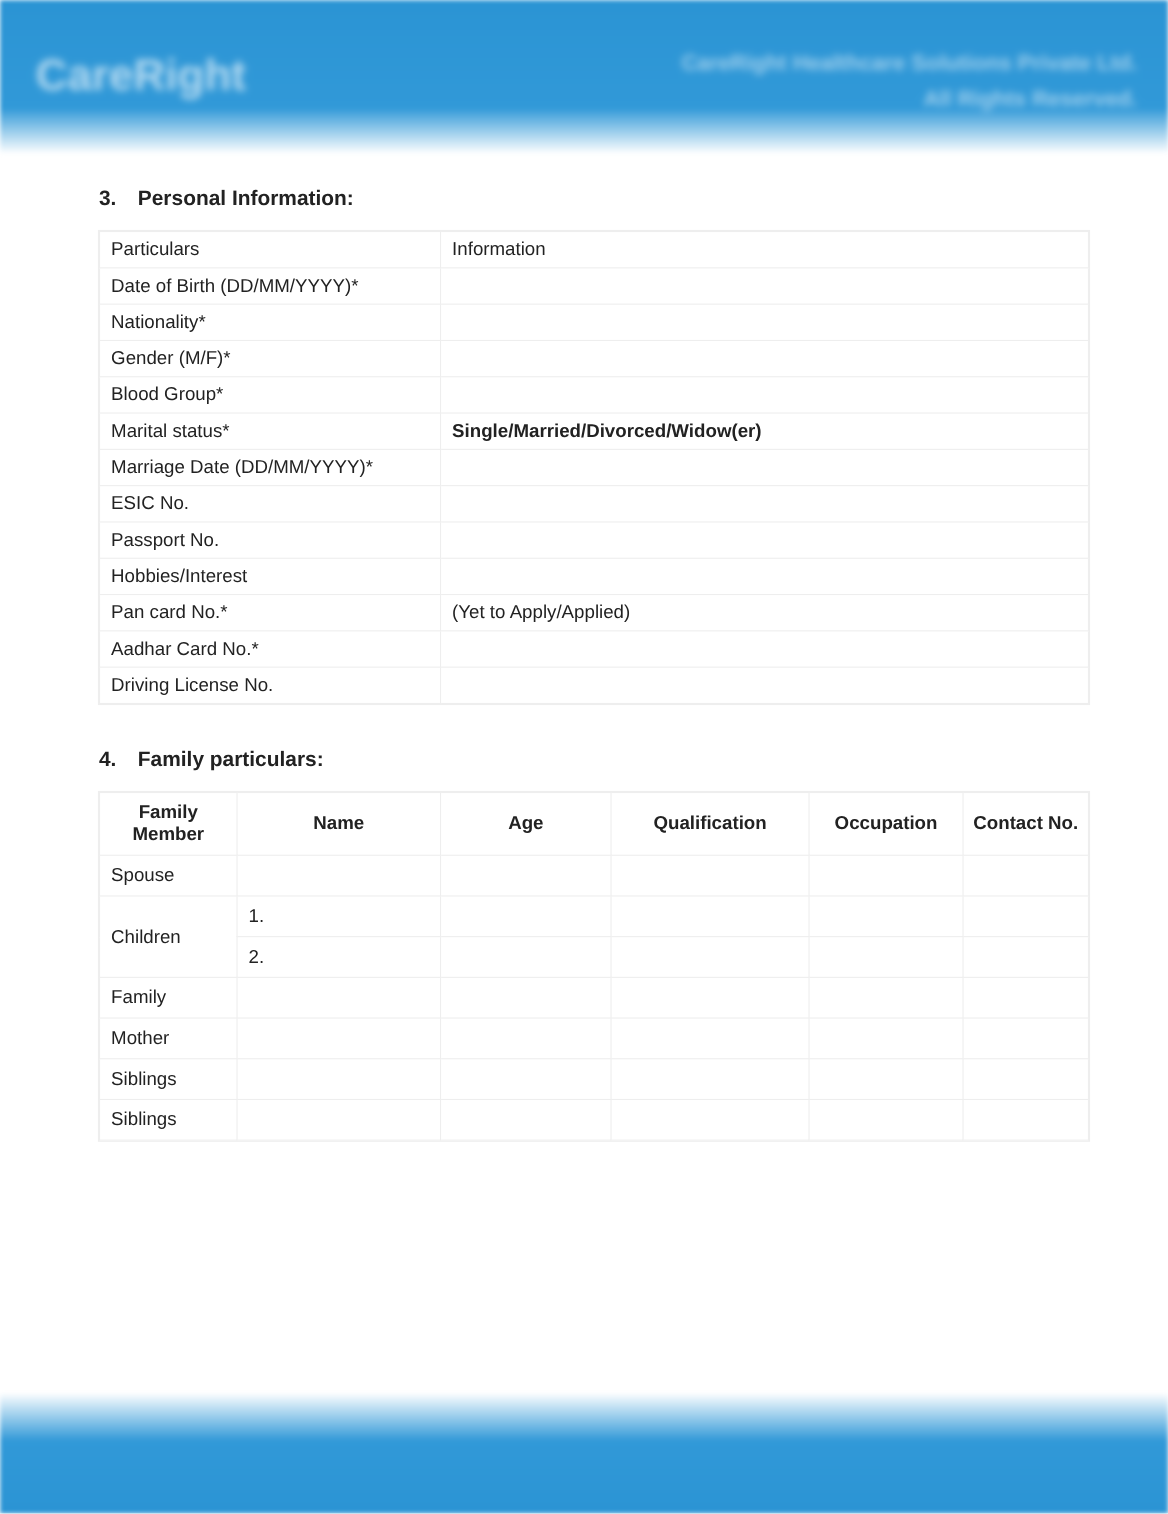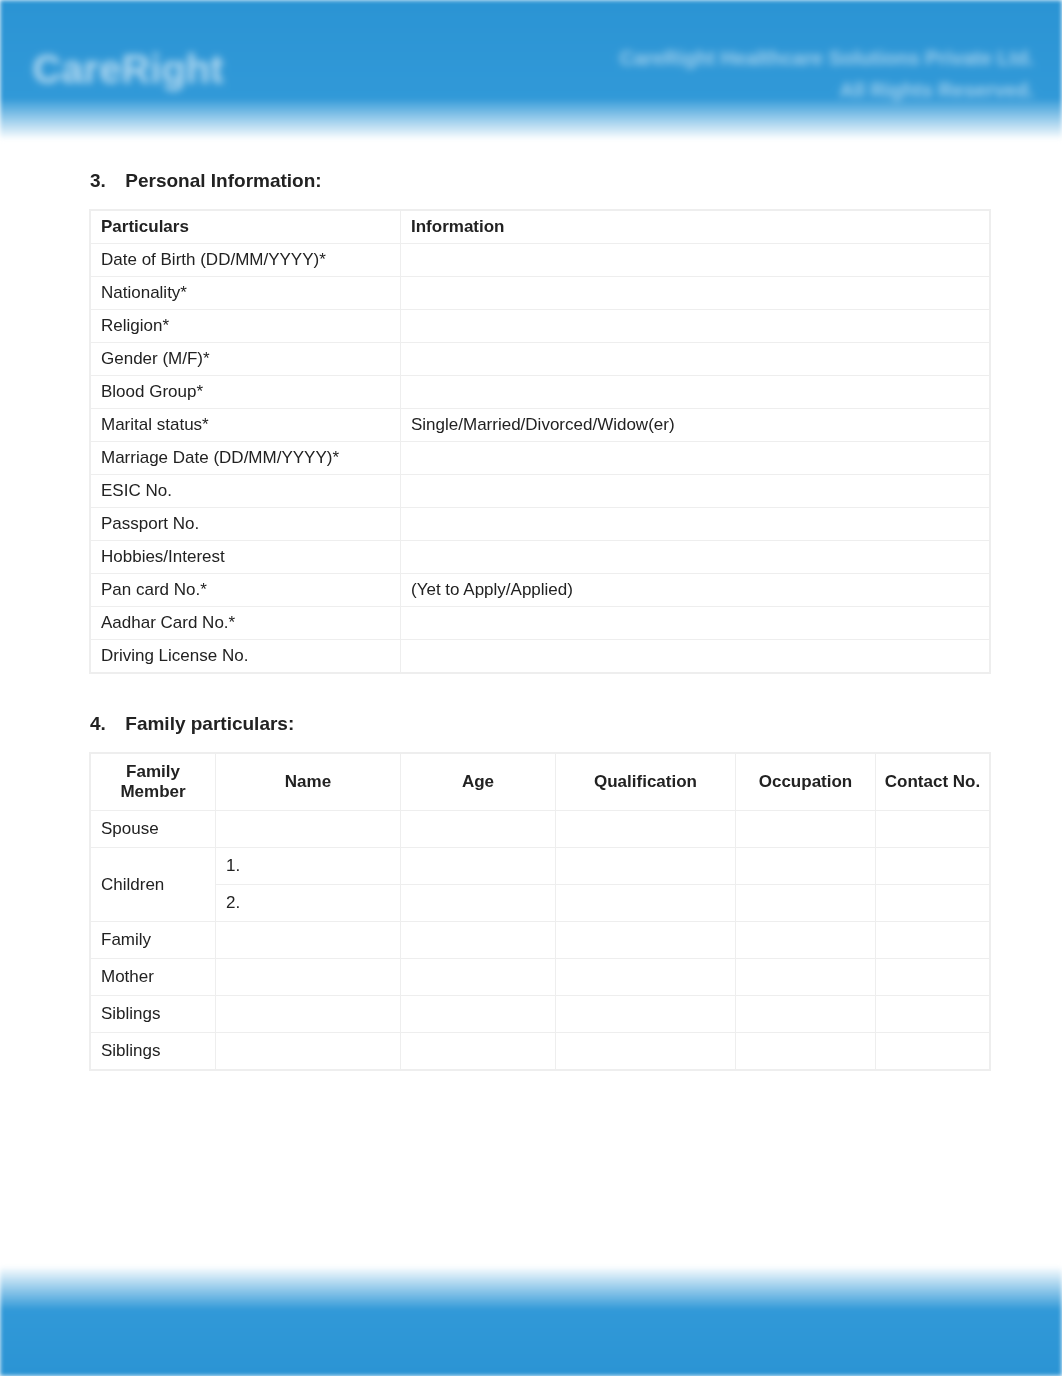--- a/index.html
+++ b/index.html
@@ -77,21 +77,21 @@
   }
   table.info-table th, table.info-table td {
     border: 1px solid #eee;
     padding: 6px 10px;
     font-size: 17px;
     color: #222;
     text-align: left;
     vertical-align: middle;
   }
   table.info-table th {
-    font-weight: 700;
+    font-weight: 400;
     background: #fff;
   }
   table.info-table .col-part { width: 310px; }
   table.fam-table {
     width: 100%;
     border-collapse: collapse;
     box-shadow: 0 0 0 1px #eee;
   }
   table.fam-table th, table.fam-table td {
     border: 1px solid #eee;
@@ -104,21 +104,21 @@
   table.fam-table th {
     font-weight: 700;
   }
   table.fam-table td.left { text-align: left; padding-left: 10px; }
   .fam-col-0 { width: 125px; }
   .fam-col-1 { width: 185px; }
   .fam-col-2 { width: 155px; }
   .fam-col-3 { width: 180px; }
   .fam-col-4 { width: 140px; }
   .fam-col-5 { }
-  .info-value.bold { font-weight: 400; }
+  .info-value.bold { font-weight: 700; }
   .info-value.center { display:block; }
 </style>
 </head>
 <body>
 
 <div class="page">
 
   <div class="header-band">
     <div class="logo-area">CareRight</div>
     <div class="header-text">
@@ -141,24 +141,20 @@
           <th>Information</th>
         </tr>
       </thead>
       <tbody id="personal-tbody">
           <tr>
             <td class="col-part">Date of Birth (DD/MM/YYYY)*</td>
             <td><span class="info-value"></span></td>
           </tr>
           <tr>
             <td class="col-part">Nationality*</td>
-            <td><span class="info-value"></span></td>
-          </tr>
-          <tr>
-            <td class="col-part">Religion*</td>
             <td><span class="info-value"></span></td>
           </tr>
           <tr>
             <td class="col-part">Gender (M/F)*</td>
             <td><span class="info-value"></span></td>
           </tr>
           <tr>
             <td class="col-part">Blood Group*</td>
             <td><span class="info-value"></span></td>
           </tr>

